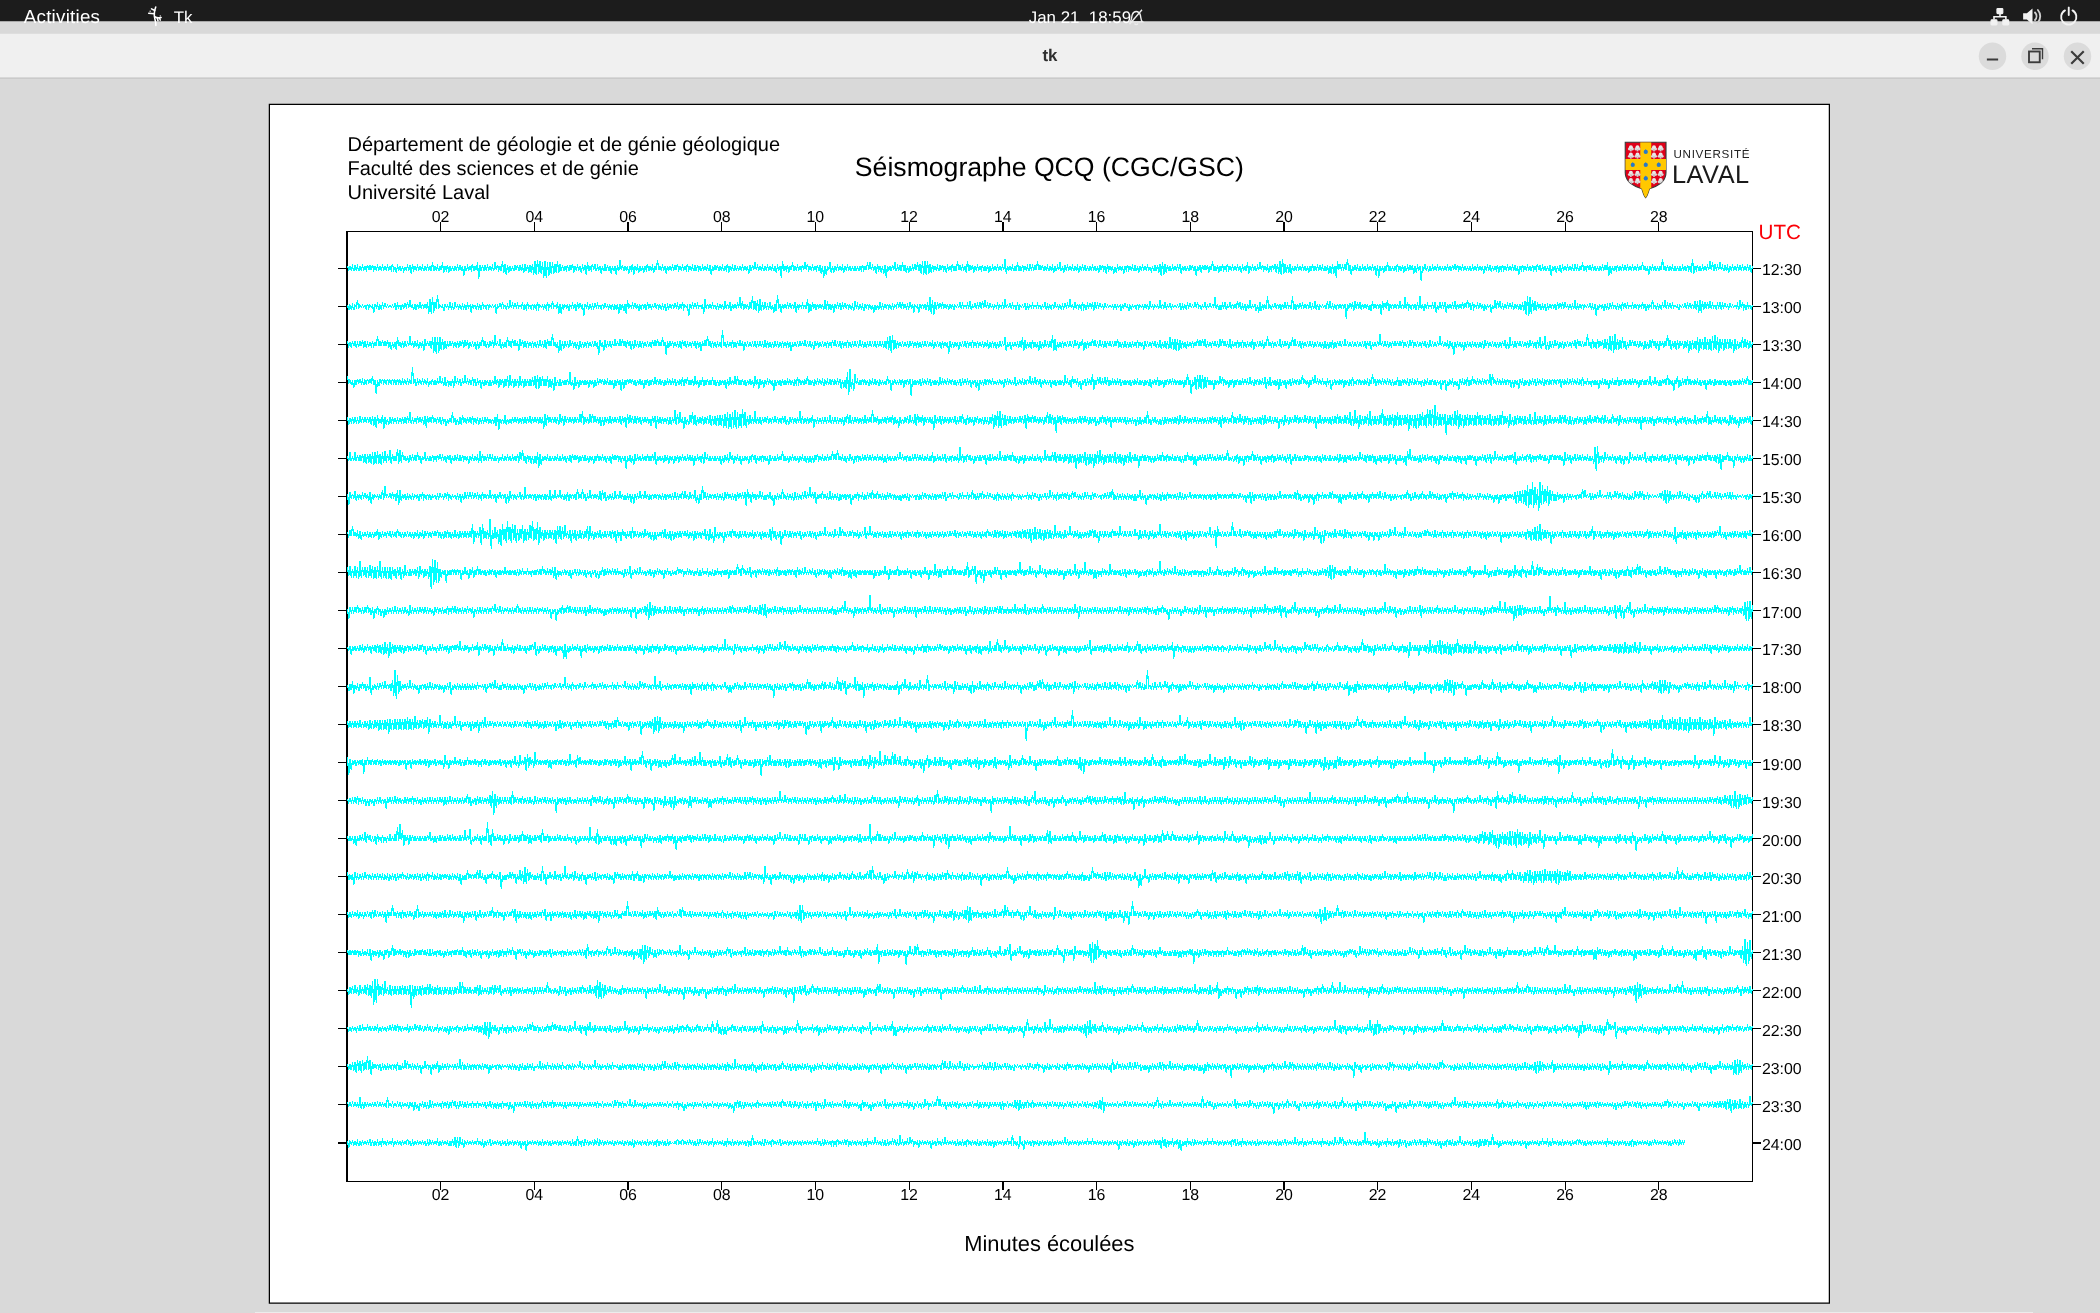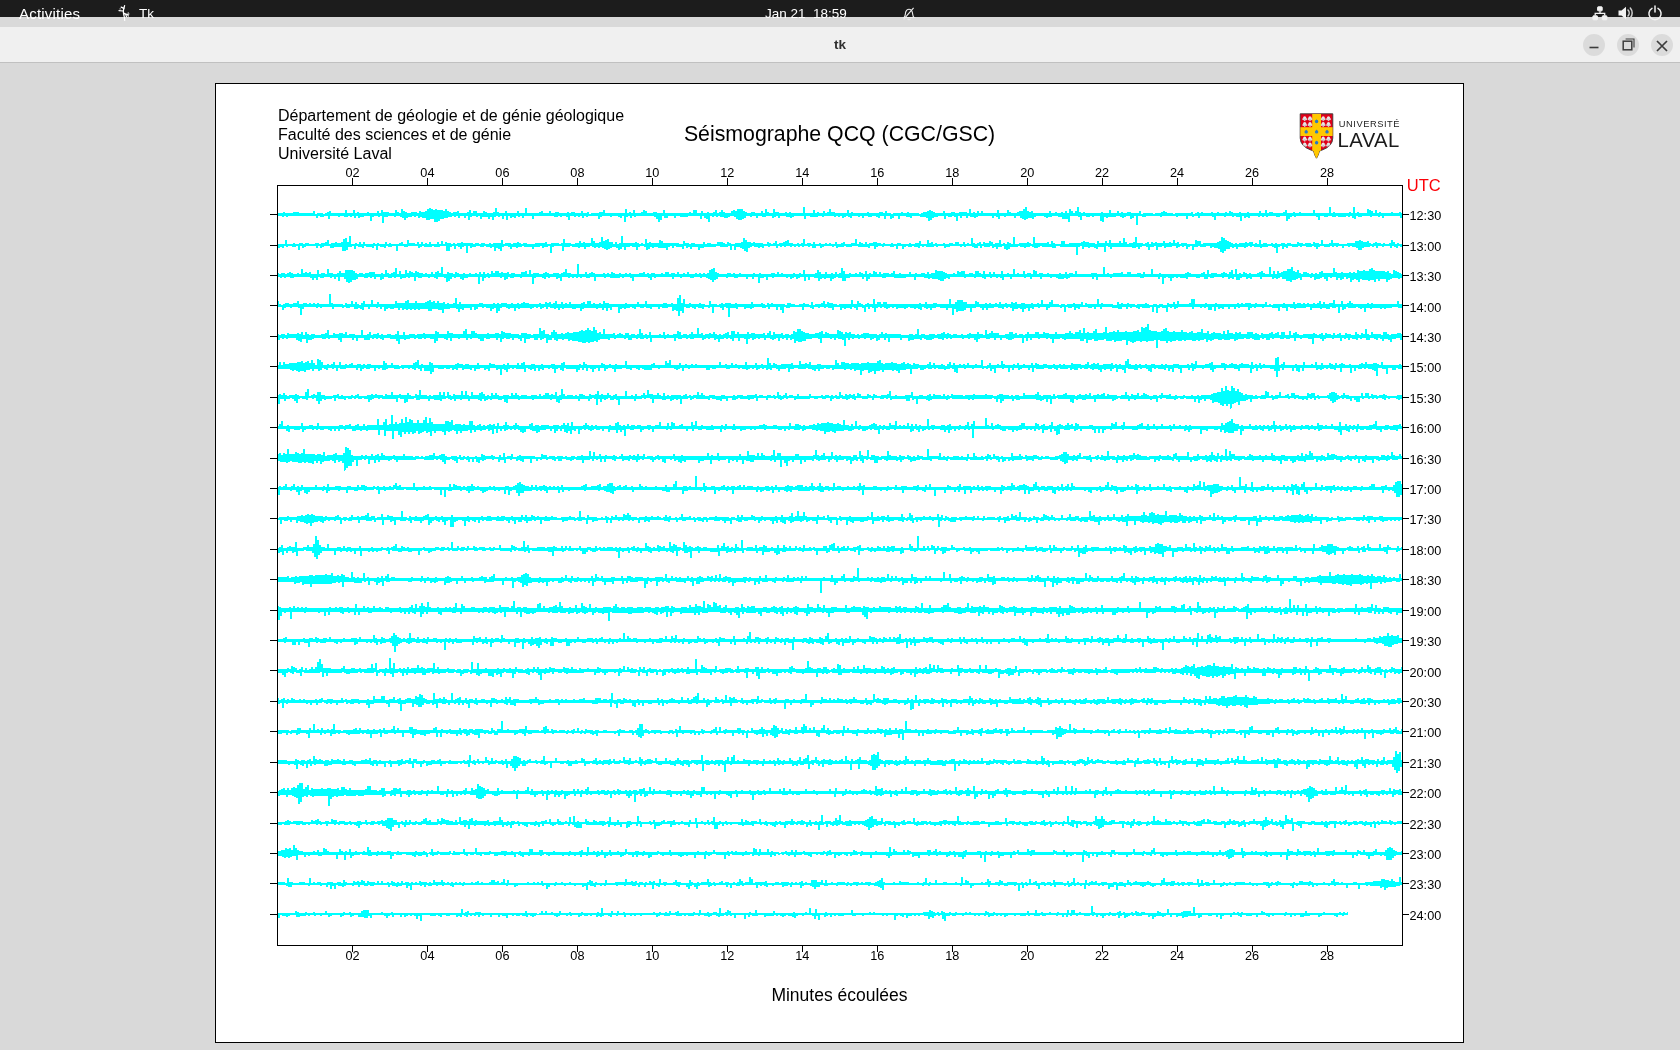--- a/index.html
+++ b/index.html
@@ -1,19 +1,19 @@
 <!DOCTYPE html>
 <html><head><meta charset="utf-8">
 <style>
 html,body{margin:0;padding:0;}
 body{width:1680px;height:1050px;overflow:hidden;background:#d9d9d9;font-family:"Liberation Sans",sans-serif;position:relative;}
 #topbar{position:absolute;left:0;top:0;width:1680px;height:17px;background:#1c1c1c;color:#fff;}
 #topbar .act{position:absolute;left:19px;top:0;line-height:27px;font-size:15px;letter-spacing:0.2px;}
 #topbar .tkt{position:absolute;left:139px;top:0;line-height:27px;font-size:13.5px;}
-#topbar .clock{position:absolute;left:765px;top:0;line-height:27px;font-size:13.5px;}
+#topbar .clock{position:absolute;left:823px;top:0;line-height:27px;font-size:13.5px;}
 #headerbar{position:absolute;left:0;top:27px;width:1680px;height:35px;background:#f0f0f0;border-bottom:1px solid #c0c0c0;}
 #headerbar .title{position:absolute;left:0;width:100%;text-align:center;top:0;line-height:35px;font-size:13.5px;font-weight:bold;color:#2f2f2f;}
 .wbtn{position:absolute;top:34px;width:22px;height:22px;border-radius:50%;background:#dbdbdb;}
 svg text{font-family:"Liberation Sans",sans-serif;}
 </style></head>
 <body>
 <div id="topbar">
   <span class="act">Activities</span>
   <svg style="position:absolute;left:116px;top:4px" width="18" height="18" viewBox="0 0 18 18">
     <g stroke="#fff" stroke-width="1.25" fill="none" stroke-linecap="round">

